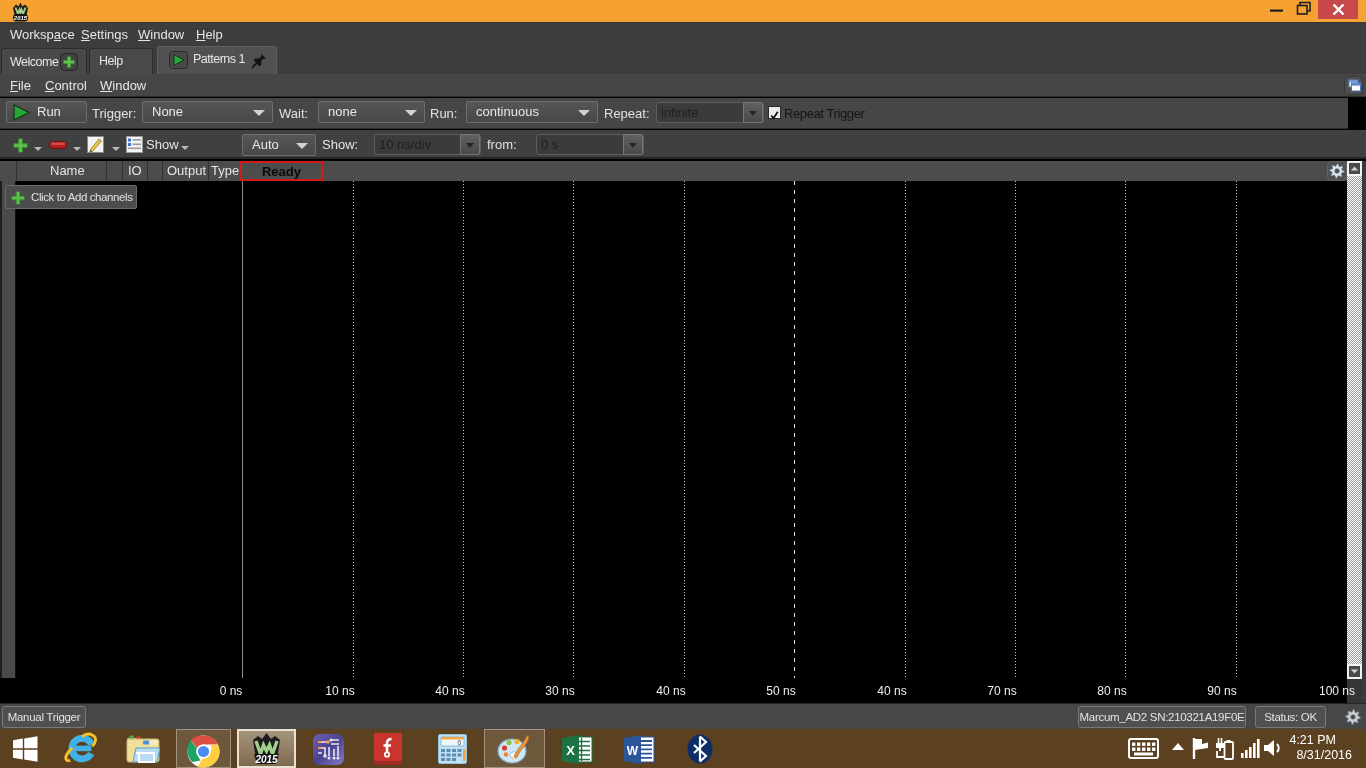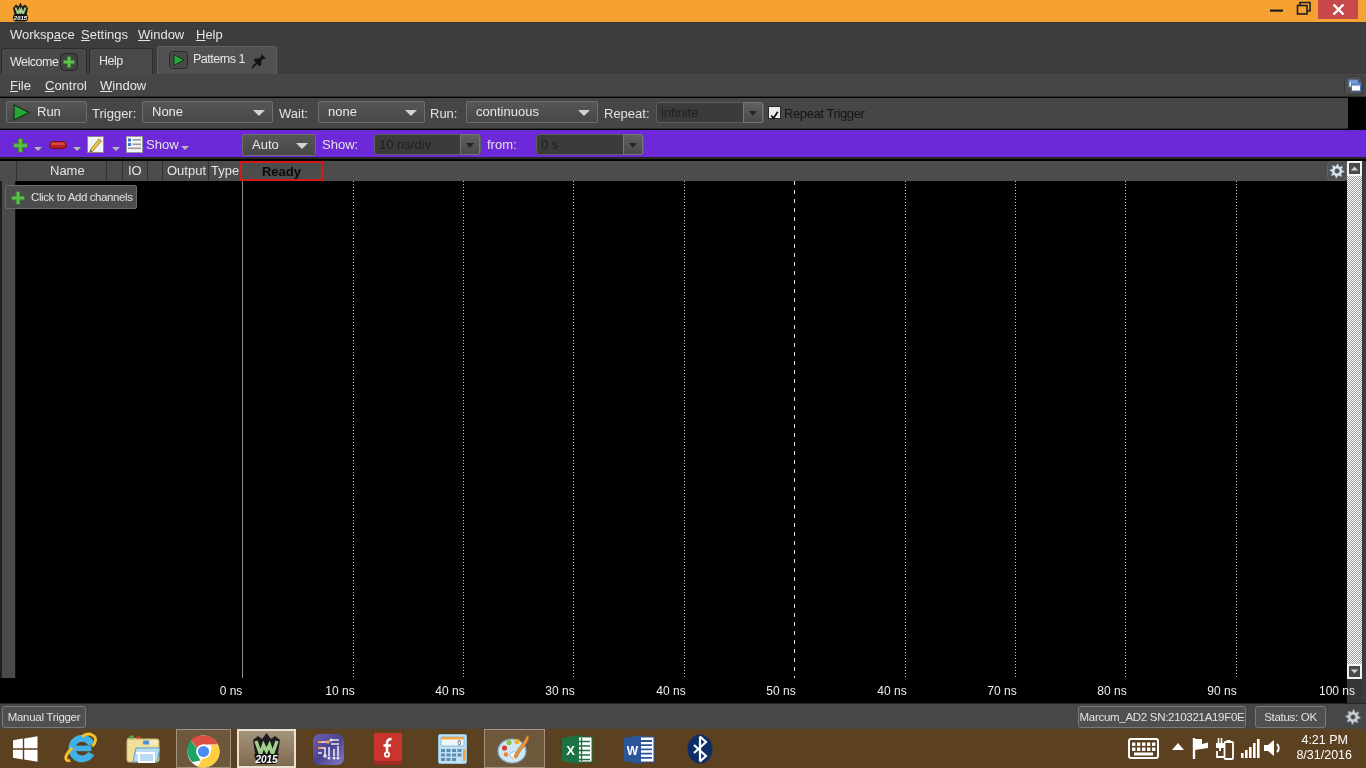--- a/index.html
+++ b/index.html
@@ -13,21 +13,21 @@
 #menubar1{position:absolute;left:0;top:23px;width:1366px;height:23px;background:#3d3d3d;color:#e6e6e6;font-size:13px}
 #menubar1 span{position:absolute;top:4px}
 
 #tabstrip{position:absolute;left:0;top:46px;width:1366px;height:28px;background:#3d3d3d}
 .tab{position:absolute;background:#494949;border:1px solid #2c2c2c;border-bottom:none;border-radius:3px 3px 0 0;color:#e6e6e6;font-size:12.5px;letter-spacing:-0.5px}
 
 #menubar2{position:absolute;left:0;top:74px;width:1366px;height:23px;background:#464646;color:#e6e6e6;font-size:13px;border-bottom:1px solid #2e2e2e}
 #menubar2 span{position:absolute;top:4px}
 
 #toolbar1{position:absolute;left:0;top:98px;width:1348px;height:31px;background:#464646;border-bottom:1px solid #2e2e2e}
-#toolbar2{position:absolute;left:0;top:130px;width:1366px;height:29px;background:#6d28d9;border-bottom:2px solid #262626}
+#toolbar2{position:absolute;left:0;top:130px;width:1366px;height:29px;background:#404040;border-bottom:2px solid #262626}
 .tlabel{position:absolute;top:8px;font-size:13px;color:#e2e2e2}
 .t2label{position:absolute;top:7px;font-size:13px;color:#e2e2e2}
 .combo{position:absolute;top:3px;height:22px;background:linear-gradient(#565656,#484848);border:1px solid #6e6e6e;border-radius:2px;color:#e8e8e8;font-size:13px;line-height:20px;padding-left:9px}
 .combo .arr{position:absolute;right:7px;top:8px;width:0;height:0;border-left:6px solid transparent;border-right:6px solid transparent;border-top:6px solid #d2d2d2}
 .combo2{position:absolute;top:6px;height:21px;background:#3b3b3b;border:1px solid #5e5e5e;border-radius:3px;color:#1e1e1e;font-size:13px;line-height:19px;padding-left:4px}
 .combo2 .btn{position:absolute;right:0;top:-1px;width:20px;height:21px;background:linear-gradient(#606060,#4a4a4a);border:1px solid #757575;border-radius:0 2px 2px 0}
 .combo2 .arr{position:absolute;right:5px;top:8px;width:0;height:0;border-left:4px solid transparent;border-right:4px solid transparent;border-top:5px solid #242424}
 .dar{position:absolute;width:0;height:0;border-left:4px solid transparent;border-right:4px solid transparent;border-top:4px solid #b8b8b8;top:17px}
 
 #thead{position:absolute;left:0;top:161px;width:1366px;height:20px;background:#4c4c4c;color:#e4e4e4;font-size:13px}
@@ -420,16 +420,16 @@
           <rect x="4" y="12" width="2.6" height="8"></rect>
           <rect x="8" y="9" width="2.6" height="11"></rect>
           <rect x="12" y="5" width="2.6" height="15"></rect>
           <rect x="16" y="1" width="2.6" height="19"></rect>
         </g>
   </svg>
   <svg class="abs" style="left:1263px;top:9px" width="21" height="20" viewBox="0 0 21 20">
     <path d="M1,7 L5,7 L11,2 L11,18 L5,13 L1,13 Z" fill="#fff"></path>
     <path d="M14,6 a5.5,5.5 0 0 1 0,8" stroke="#fff" stroke-width="2" fill="none"></path>
   </svg>
-  <div id="clock"><span style="margin-right:4px">4:21 PM</span><br>8/31/2016</div>
+  <div id="clock"><span style="margin-right:16px">4:21 PM</span><br>8/31/2016</div>
 </div>
 
 </div>
 
 </body></html>

